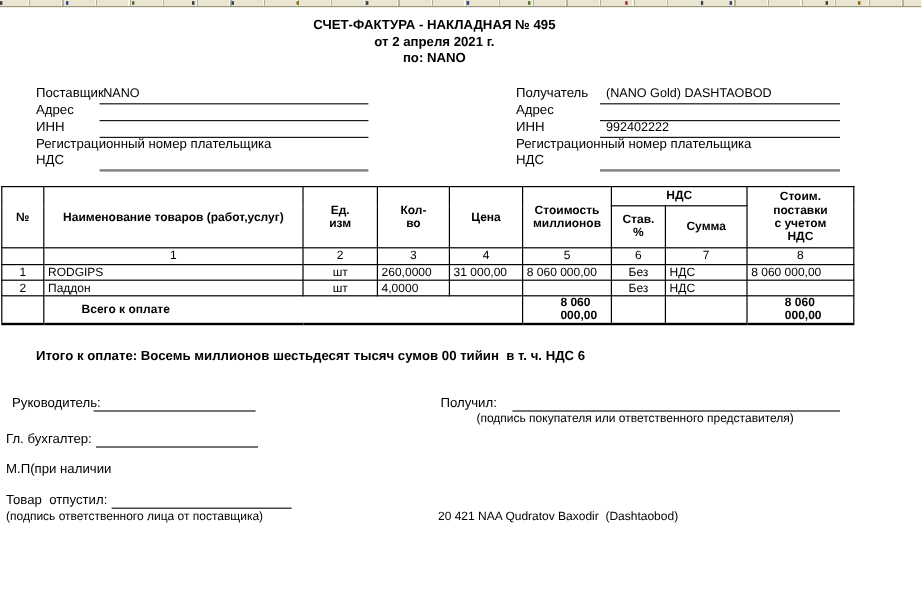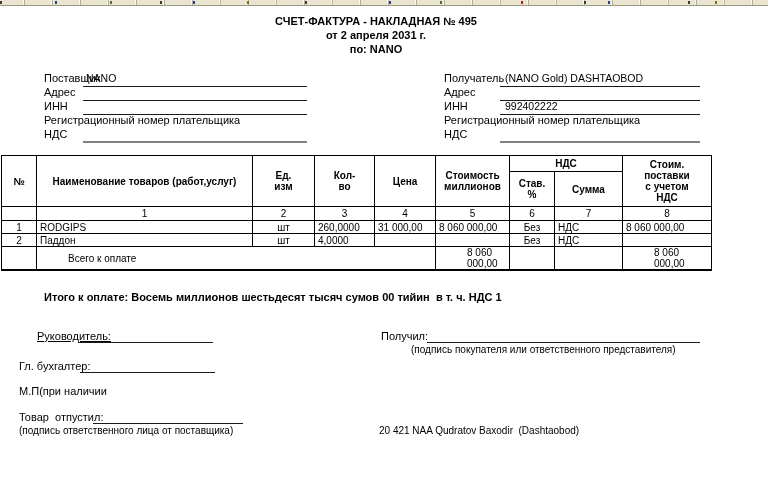--- a/index.html
+++ b/index.html
@@ -6,51 +6,51 @@
   .page{position:relative;width:768px;height:502px;background:#ffffff;overflow:hidden;
         font-family:"Liberation Sans","DejaVu Sans",sans-serif;color:#000;}
   
   .strip{position:absolute;left:0;top:0;width:768px;height:5px;
          background:repeating-linear-gradient(to right,#e9e5d1 0 23px,#f9f7ec 23px 24px,#b4b09a 24px 25px,#e9e5d1 25px 28px);
          border-bottom:1px solid #9d997f;}
   .strip-dots{position:absolute;left:0;top:1px;width:2px;height:3px;background:#3a3a3a;
          box-shadow:55px 0 #27408b,110px 0 #556b2f,160px 0 #3a3a3a,193px 0 #27408b,
                     247px 0 #8b6914,305px 0 #3a3a3a,389px 0 #27408b,440px 0 #556b2f,
                     521px 0 #a52a2a,584px 0 #3a3a3a,608px 0 #27408b,688px 0 #3a3a3a,715px 0 #8b6914;}
-  .abs{position:absolute;padding-left:14px;}
+  .abs{position:absolute;}
   .title-block{left:0;top:14px;width:724px;text-align:center;font-weight:bold;font-size:11px;line-height:14px;}
   .lbl{font-size:11px;line-height:13px;}
   .bold{font-weight:bold;}
   .uline{position:absolute;border-bottom:1px solid #1a1a1a;height:12px;}
   .uline-gray{position:absolute;border-bottom:2px solid #808080;height:12px;}
   .fill-val{position:absolute;font-size:10.5px;}
   
   .inv-table{position:absolute;left:1px;top:155px;border-collapse:collapse;table-layout:fixed;}
   .inv-table td{border:1px solid #000;font-size:10px;padding:0 3px;overflow:hidden;vertical-align:middle;}
   .inv-table td.hd{font-weight:bold;text-align:center;white-space:pre-line;line-height:11px;}
   .inv-table td.cnum{text-align:center;height:13px;}
   .inv-table td.r{}
   .inv-table td.c{text-align:center;}
-  .inv-table tr.total td{font-weight:normal;border-bottom:2px solid #000;height:15px;padding-left:31px;}
+  .inv-table tr.total td{font-weight:bold;border-bottom:2px solid #000;height:15px;padding-left:31px;}
   .prewrap{white-space:pre-wrap;}
   .note{font-size:10px;}
   .sig-line{position:absolute;border-bottom:1px solid #1a1a1a;height:11px;}
 </style>
 </head>
 <body>
 
 <div class="page">
 
   <div class="strip">
     <div class="strip-dots"></div>
   </div>
 
   <div class="abs title-block">
     <div>СЧЕТ-ФАКТУРА - НАКЛАДНАЯ № 495</div>
-    <div>от 2 апреля 2031 г.</div>
+    <div>от 2 апреля 2021 г.</div>
     <div>по: NANO</div>
   </div>
 
   <div class="abs lbl" style="left:30px;top:72px;">Поставщик</div>
   <div class="fill-val" style="left:86px;top:72px;">NANO</div>
   <div class="uline" style="left:83px;top:74px;width:224px;"></div>
 
   <div class="abs lbl" style="left:30px;top:86px;">Адрес</div>
   <div class="uline" style="left:83px;top:88px;width:224px;"></div>
 
@@ -148,23 +148,23 @@
       <td></td>
       <td colspan="4">Всего к оплате</td>
       <td class="r">8 060 000,00</td>
       <td></td>
       <td></td>
       <td class="r">8 060 000,00</td>
     </tr>
   </tbody>
     </table>
 
-  <div class="abs lbl bold prewrap" style="left:30px;top:291px;">Итого к оплате: Восемь миллионов шестьдесят тысяч сумов 00 тийин  в т. ч. НДС 1</div>
+  <div class="abs lbl bold prewrap" style="left:30px;top:291px;">Итого к оплате: Восемь миллионов шестьдесят тысяч сумов 00 тийин  в т. ч. НДС 6</div>
 
-  <div class="abs lbl" style="left:23px;top:330px;text-decoration:underline;">Руководитель:</div>
+  <div class="abs lbl" style="left:10px;top:330px;">Руководитель:</div>
   <div class="sig-line" style="left:78px;top:331px;width:135px;"></div>
 
   <div class="abs lbl" style="left:367px;top:330px;">Получил:</div>
   <div class="sig-line" style="left:427px;top:331px;width:273px;"></div>
   <div class="abs note" style="left:397px;top:344px;">(подпись покупателя или ответственного представителя)</div>
 
   <div class="abs lbl" style="left:5px;top:360px;">Гл. бухгалтер:</div>
   <div class="sig-line" style="left:80px;top:361px;width:135px;"></div>
 
   <div class="abs lbl" style="left:5px;top:385px;">М.П(при наличии</div>

